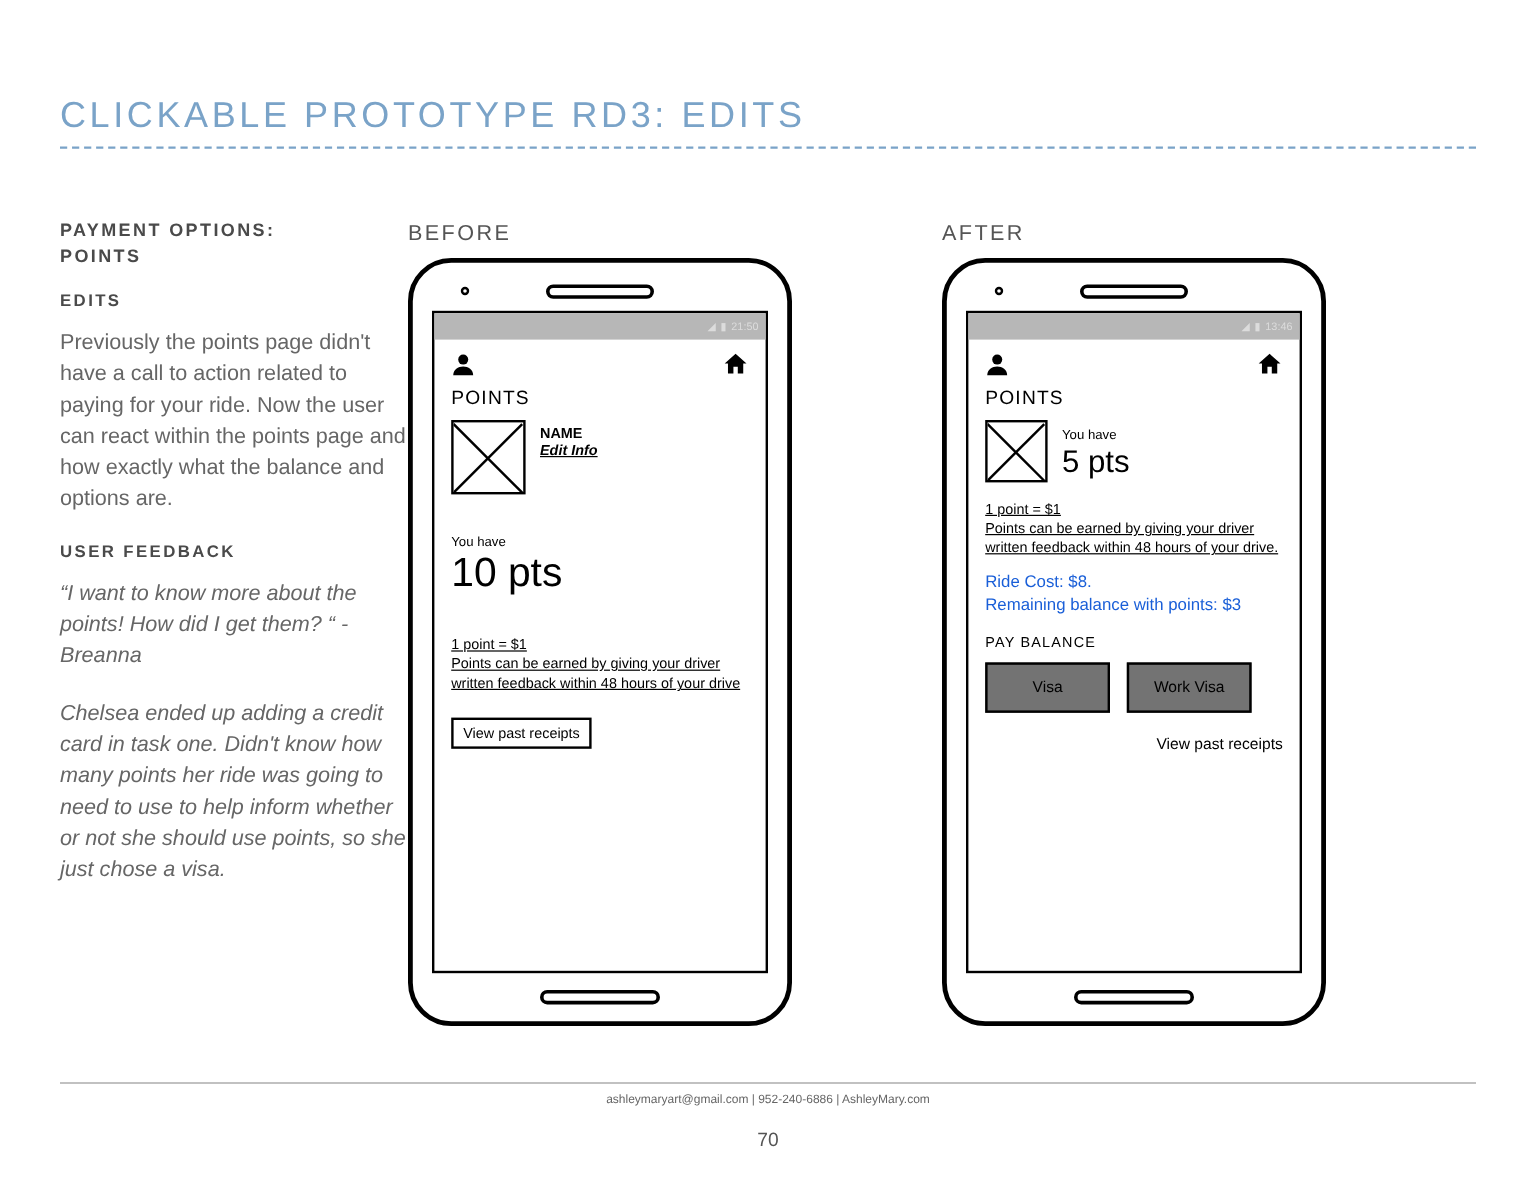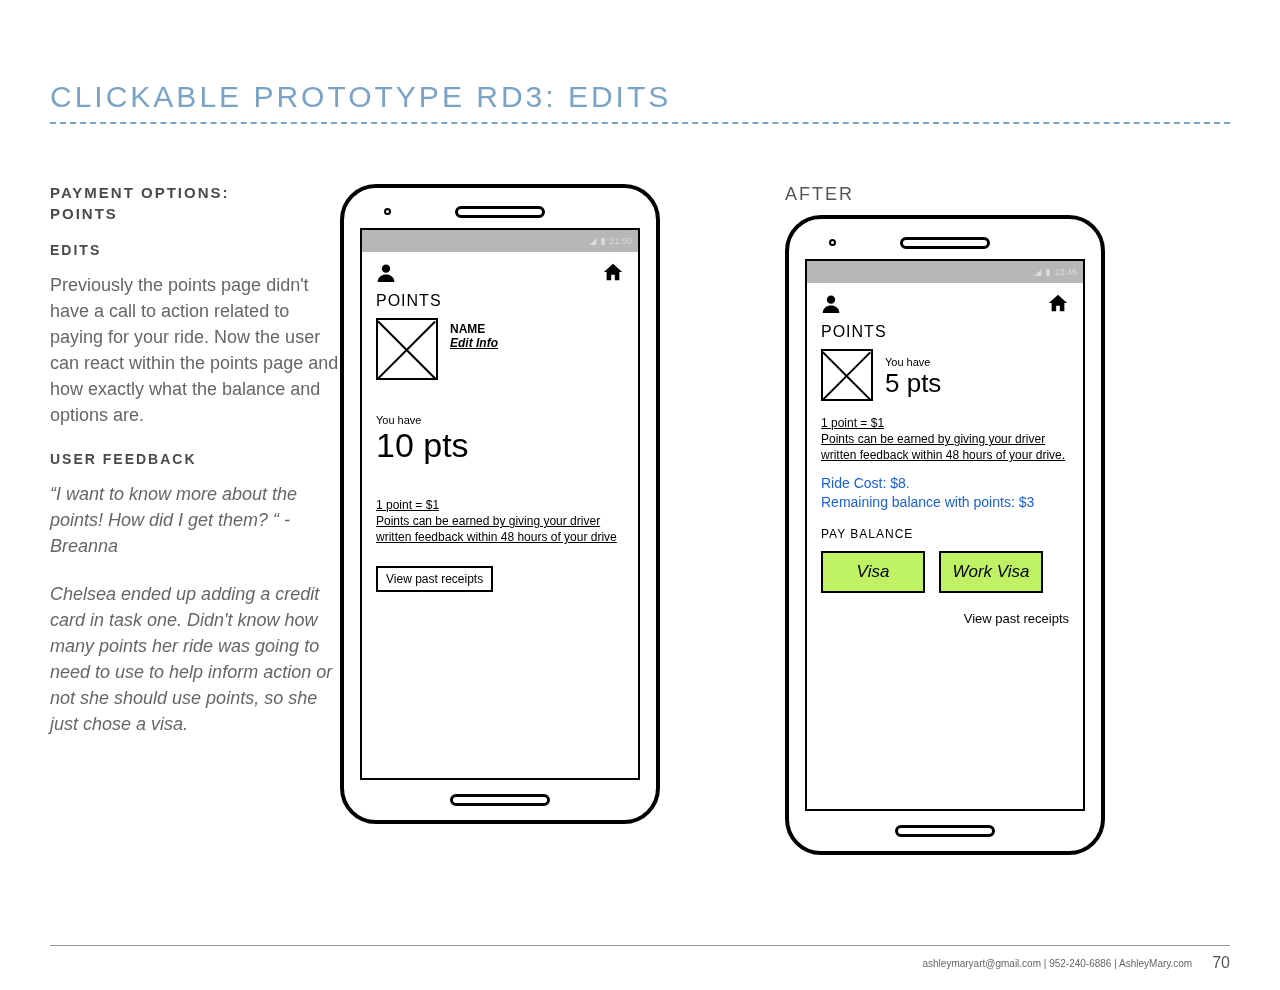--- a/index.html
+++ b/index.html
@@ -170,49 +170,49 @@
   .pts-big { font-size: 34px; font-weight: normal; margin-bottom: 12px; }
   .pts-med { font-size: 26px; font-weight: normal; }
   .small-text { font-size: 12px; line-height: 1.35; margin-bottom: 10px; text-decoration: underline; }
   .blue-text { color: #1a5fd8; font-size: 14px; line-height: 1.4; margin-bottom: 14px; }
   .paybalance { font-size: 12px; letter-spacing: 1px; margin-bottom: 10px; }
   .card-row { display: flex; gap: 14px; margin-bottom: 12px; }
   .card-btn {
     width: 104px; height: 42px;
     border: 2px solid #000;
     display: flex; align-items: center; justify-content: center;
-    font-size: 17px;
-    background: #bef264;
-    font-style: italic;
+    font-size: 13px;
+    background: #737373;
   }
   .receipts-btn {
     border: 2px solid #000;
     padding: 4px 8px;
     font-size: 12px;
     display: inline-block;
     background: #fff;
   }
   .receipts-link {
     font-size: 13px;
     text-align: right;
     margin-top: 18px;
   }
   .footer {
     position: absolute;
-    bottom: 18px;
+    bottom: 30px;
     left: 50px;
     right: 50px;
     border-top: 1px solid #999;
     padding-top: 8px;
     display: flex;
     justify-content: flex-end;
     align-items: center;
     gap: 20px;
     font-size: 10px;
     color: #666;
+    flex-direction: column;
   }
   .page-num {
     font-size: 16px;
     color: #555;
   }
 </style>
 </head>
 <body>
 
 <div class="page">
@@ -223,24 +223,25 @@
 
     <div class="left-col">
       <div class="sub">
         <h3>PAYMENT OPTIONS:</h3>
         <h3>POINTS</h3>
       </div>
       <h4>EDITS</h4>
       <p>Previously the points page didn't have a call to action related to paying for your ride. Now the user can react within the points page and how exactly what the balance and options are.</p>
       <h4>USER FEEDBACK</h4>
       <p class="italic">“I want to know more about the points! How did I get them? “ - Breanna</p>
-      <p class="italic">Chelsea ended up adding a credit card in task one. Didn't know how many points her ride was going to need to use to help inform action or not she should use points, so she just chose a visa.</p>
+      <p class="italic">Chelsea ended up adding a credit card in task one. Didn't know how many points her ride was going to need to use to help inform whether or not she should use points, so she just chose a visa.</p>
     </div>
 
     <div class="mock-col">
+      <div class="label">BEFORE</div>
       <div class="phone">
         <div class="camera"></div>
         <div class="speaker-top"></div>
         <div class="speaker-bottom"></div>
         <div class="screen">
           <div class="statusbar">
             <span>◢</span>
             <span>▮</span>
             <span>21:50</span>
           </div>

